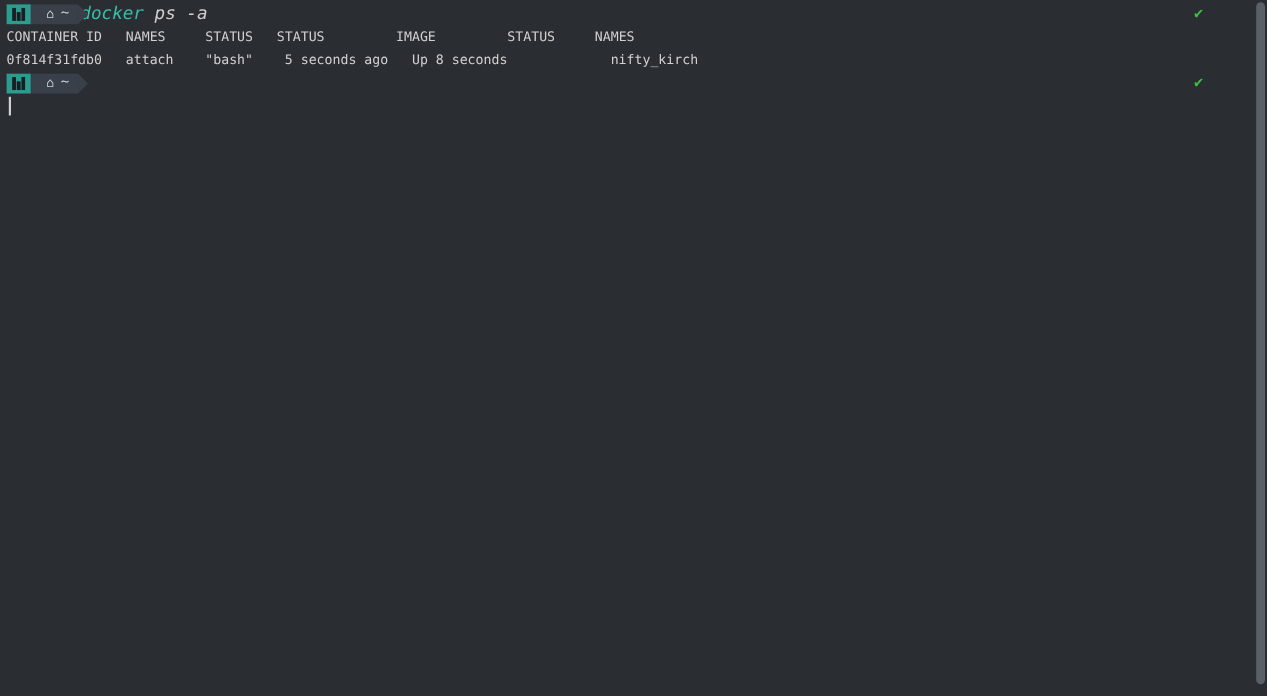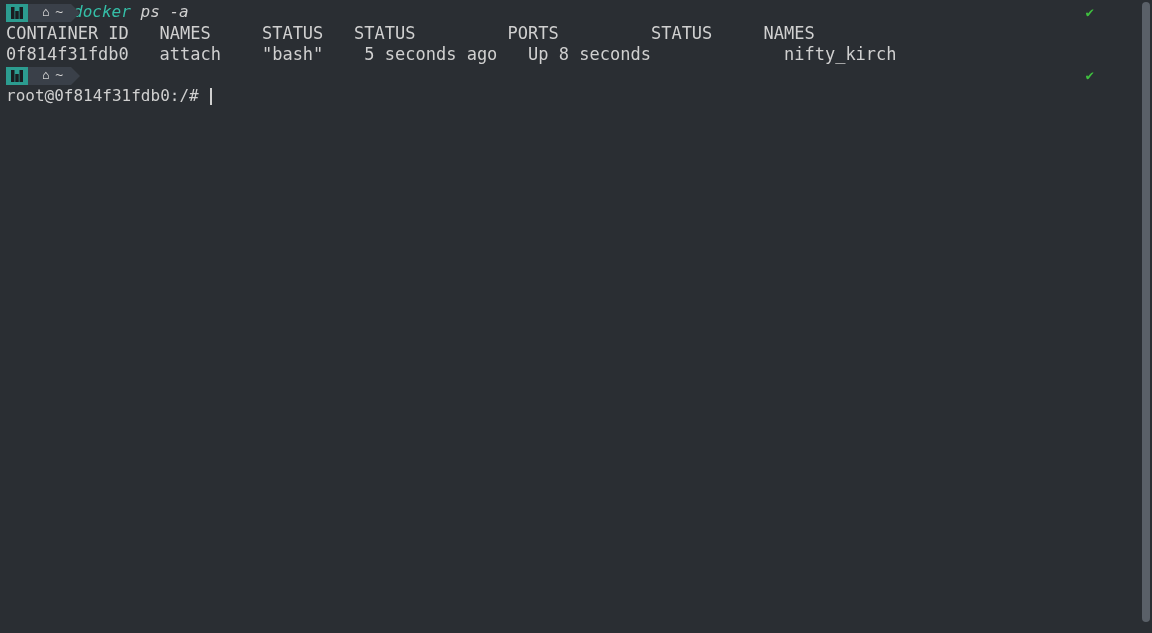--- a/index.html
+++ b/index.html
@@ -95,21 +95,21 @@
       color: #d0d0d0;
     }
     .check-mark {
       position: absolute;
       right: 36px;
       color: #3fbf3f;
       font-size: 14px;
     }
     .output-line {
       white-space: pre;
-      font-size: 17px;
+      font-size: 12px;
       color: #d0d0d0;
       height: 21px;
       display: flex;
       align-items: center;
     }
     .root-prompt {
       white-space: pre;
       color: #d0d0d0;
       height: 21px;
       display: flex;
@@ -154,21 +154,21 @@
       </span>
     </span>
     <span class="segment">
       <span class="home-icon">⌂</span>
       <span>~</span>
     </span>
     <span class="cmd-part"><span class="cmd-docker">docker</span><span class="cmd-args"> ps -a</span></span>
     <span class="check-mark">✔</span>
   </div>
 
-  <div class="output-line"><span>CONTAINER ID</span><span>   </span><span>NAMES</span><span>     </span><span>STATUS</span><span>   </span><span>STATUS</span><span>         </span><span>PORTS</span><span>         </span><span>STATUS</span><span>     </span><span>NAMES</span></div>
+  <div class="output-line"><span>CONTAINER ID</span><span>   </span><span>NAMES</span><span>     </span><span>STATUS</span><span>   </span><span>STATUS</span><span>         </span><span>IMAGE</span><span>         </span><span>STATUS</span><span>     </span><span>NAMES</span></div>
 
   <div class="output-line"><span>0f814f31fdb0</span><span>   </span><span>attach</span><span>    </span><span>"bash"</span><span>    </span><span>5 seconds ago</span><span>   </span><span>Up 8 seconds</span><span>             </span><span>nifty_kirch</span></div>
 
   <div class="prompt-line">
     <span class="badge-box">
       <span>
         <svg viewBox="0 0 12 12">
             <rect x="0" y="0" width="3.5" height="12" fill="#1a1d21"></rect>
             <rect x="4.25" y="4" width="3.5" height="8" fill="#1a1d21"></rect>
             <rect x="8.5" y="0" width="3.5" height="12" fill="#1a1d21"></rect>
@@ -176,20 +176,20 @@
       </span>
     </span>
     <span class="segment">
       <span class="home-icon">⌂</span>
       <span>~</span>
     </span>
     <span class="check-mark">✔</span>
   </div>
 
   <div class="root-prompt">
-    <span>root@0f814f31fdb0:/# </span><span class="cursor"></span>
+    <span class="cursor"></span>
   </div>
 
 </div>
 
 <div class="scrollbar">
   <div class="scrollbar-thumb"></div>
 </div>
 
 </body></html>

